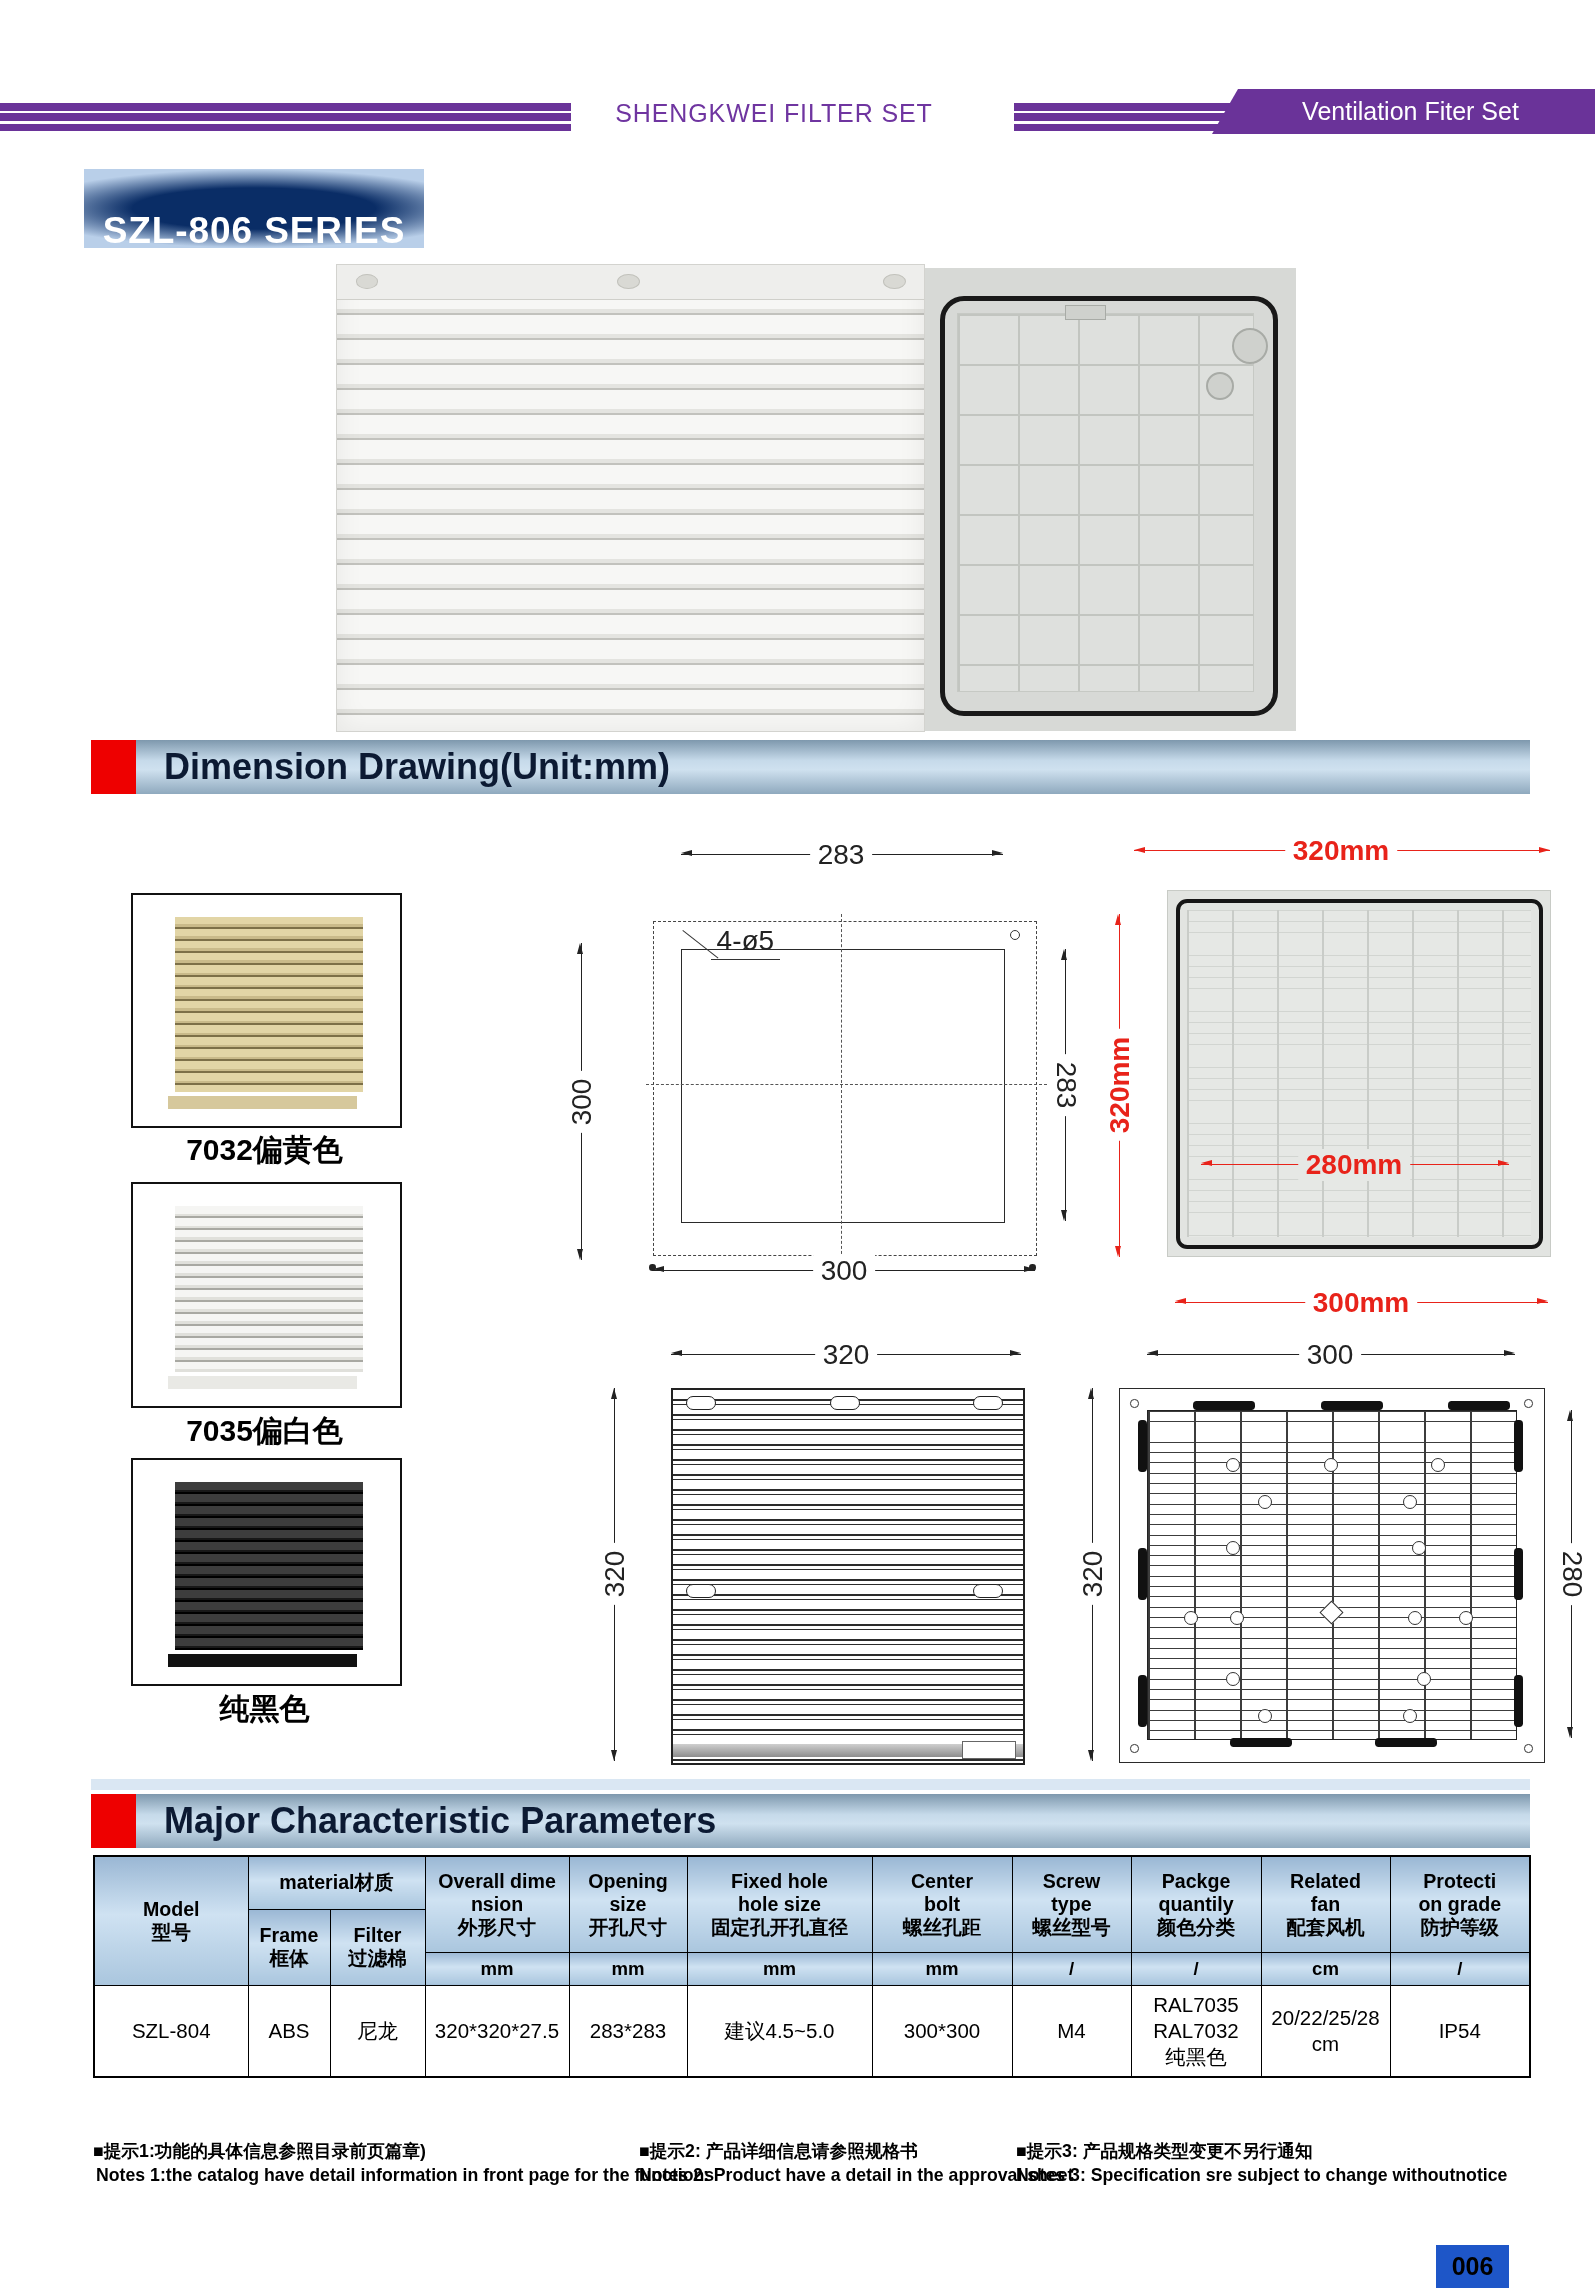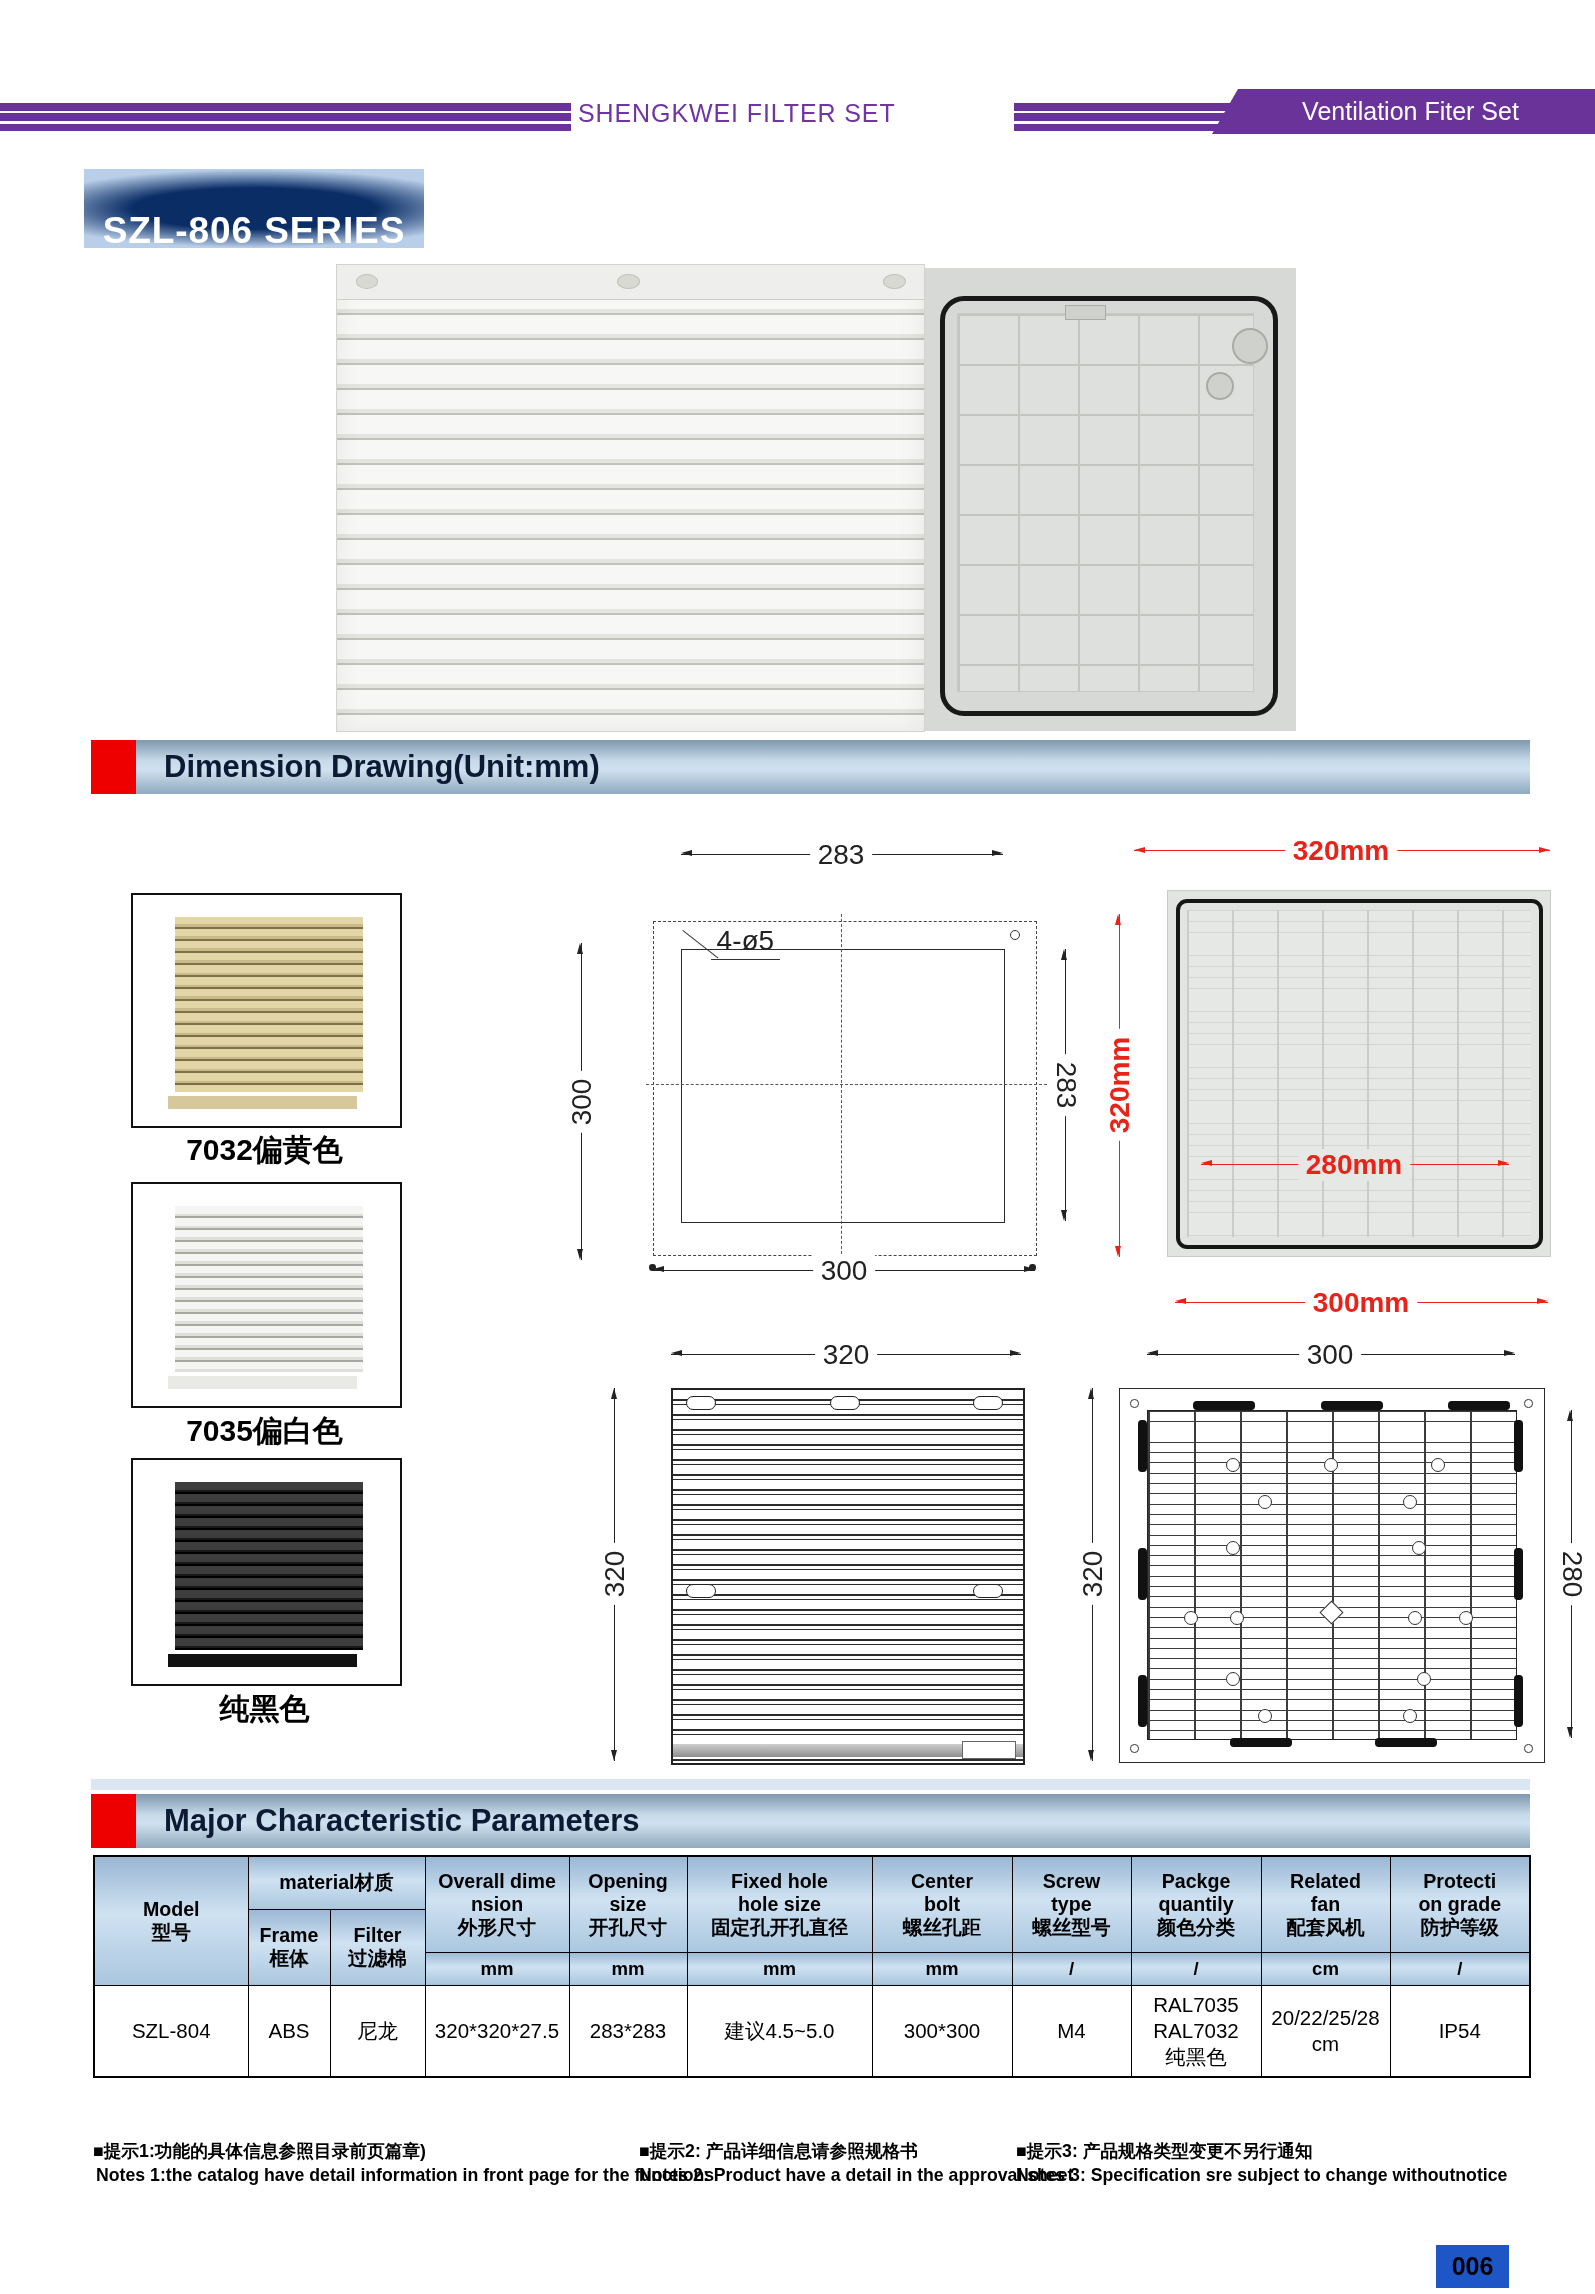--- a/index.html
+++ b/index.html
@@ -3,21 +3,21 @@
 <meta charset="utf-8">
 <style>
   html,body{margin:0;padding:0;background:#fff;}
   .page{position:relative;width:1596px;height:2294px;background:#ffffff;
         font-family:"Liberation Sans",sans-serif;overflow:hidden;color:#000;}
 
   
   .stripes{position:absolute;height:28px;
     background:linear-gradient(180deg,#6a3399 0,#6a3399 7.5px,#fff 7.5px,#fff 10.3px,
       #6a3399 10.3px,#6a3399 17.7px,#fff 17.7px,#fff 20.5px,#6a3399 20.5px,#6a3399 28px);}
-  .brand{position:absolute;left:578px;top:99px;width:392px;text-align:left;
+  .brand{position:absolute;left:578px;top:99px;width:392px;text-align:center;
     font-size:25px;color:#6f35a0;letter-spacing:0.9px;}
   .badge{position:absolute;left:1212px;top:89px;width:384px;height:45px;background:#6a3399;
     clip-path:polygon(26px 0,100% 0,100% 100%,0 100%);
     display:flex;align-items:center;justify-content:center;}
   .badge span{color:#fff;font-size:25px;padding-left:13px;}
 
   
   .series-title{position:absolute;left:84px;top:169px;width:340px;height:79px;
     background:#b9cfe9;display:flex;align-items:center;justify-content:center;}
   .series-title .glow{position:absolute;inset:0;
@@ -44,21 +44,21 @@
   .photo-back .boss2{position:absolute;right:62px;top:104px;width:24px;height:24px;border-radius:50%;
     background:#cfd1cd;border:2.8px solid #a8aba6;}
   .photo-back .clip{position:absolute;left:140px;top:37px;width:39px;height:13px;
     background:#cfd1cd;border:0.9px solid #a8aba6;}
 
   
   .section-bar{position:absolute;left:91px;width:1439px;height:54px;
     background:linear-gradient(180deg,#7e98ad 0%,#c6daea 38%,#cfe1ef 55%,#8fa9be 100%);}
   .section-bar .red-block{position:absolute;left:0;top:0;width:45px;height:54px;background:#ee0000;}
   .section-bar span{position:absolute;left:73px;top:0;line-height:54px;
-    font-size:31px;font-weight:bold;color:#0c1a33;}
+    font-size:36px;font-weight:bold;color:#0c1a33;}
   .pale-strip{position:absolute;left:91px;top:1779px;width:1439px;height:11.2px;background:#dae7f3;}
 
   
   .variant{position:absolute;left:131px;width:267px;border:2.8px solid #111;background:#fff;}
   .v-louver{position:absolute;left:42px;right:37px;top:22.4px;bottom:34px;}
   .v-base{position:absolute;left:35px;right:43px;bottom:17px;height:13px;}
   .lv-beige{background:repeating-linear-gradient(180deg,#e2d5a6 0,#e2d5a6 7.5px,#c9ba8a 7.5px,#c9ba8a 10.3px,#7d7048 10.3px,#7d7048 12px);}
   .lv-white{background:repeating-linear-gradient(180deg,#f5f5f3 0,#f5f5f3 7.5px,#e0e0db 7.5px,#e0e0db 10.3px,#a8a8a2 10.3px,#a8a8a2 12px);}
   .lv-black{background:repeating-linear-gradient(180deg,#3d3d3d 0,#3d3d3d 7.5px,#181818 7.5px,#181818 10.3px,#000 10.3px,#000 12px);}
   .vb-beige{background:#d6c89c;} .vb-white{background:#e9e9e5;} .vb-black{background:#111;}

